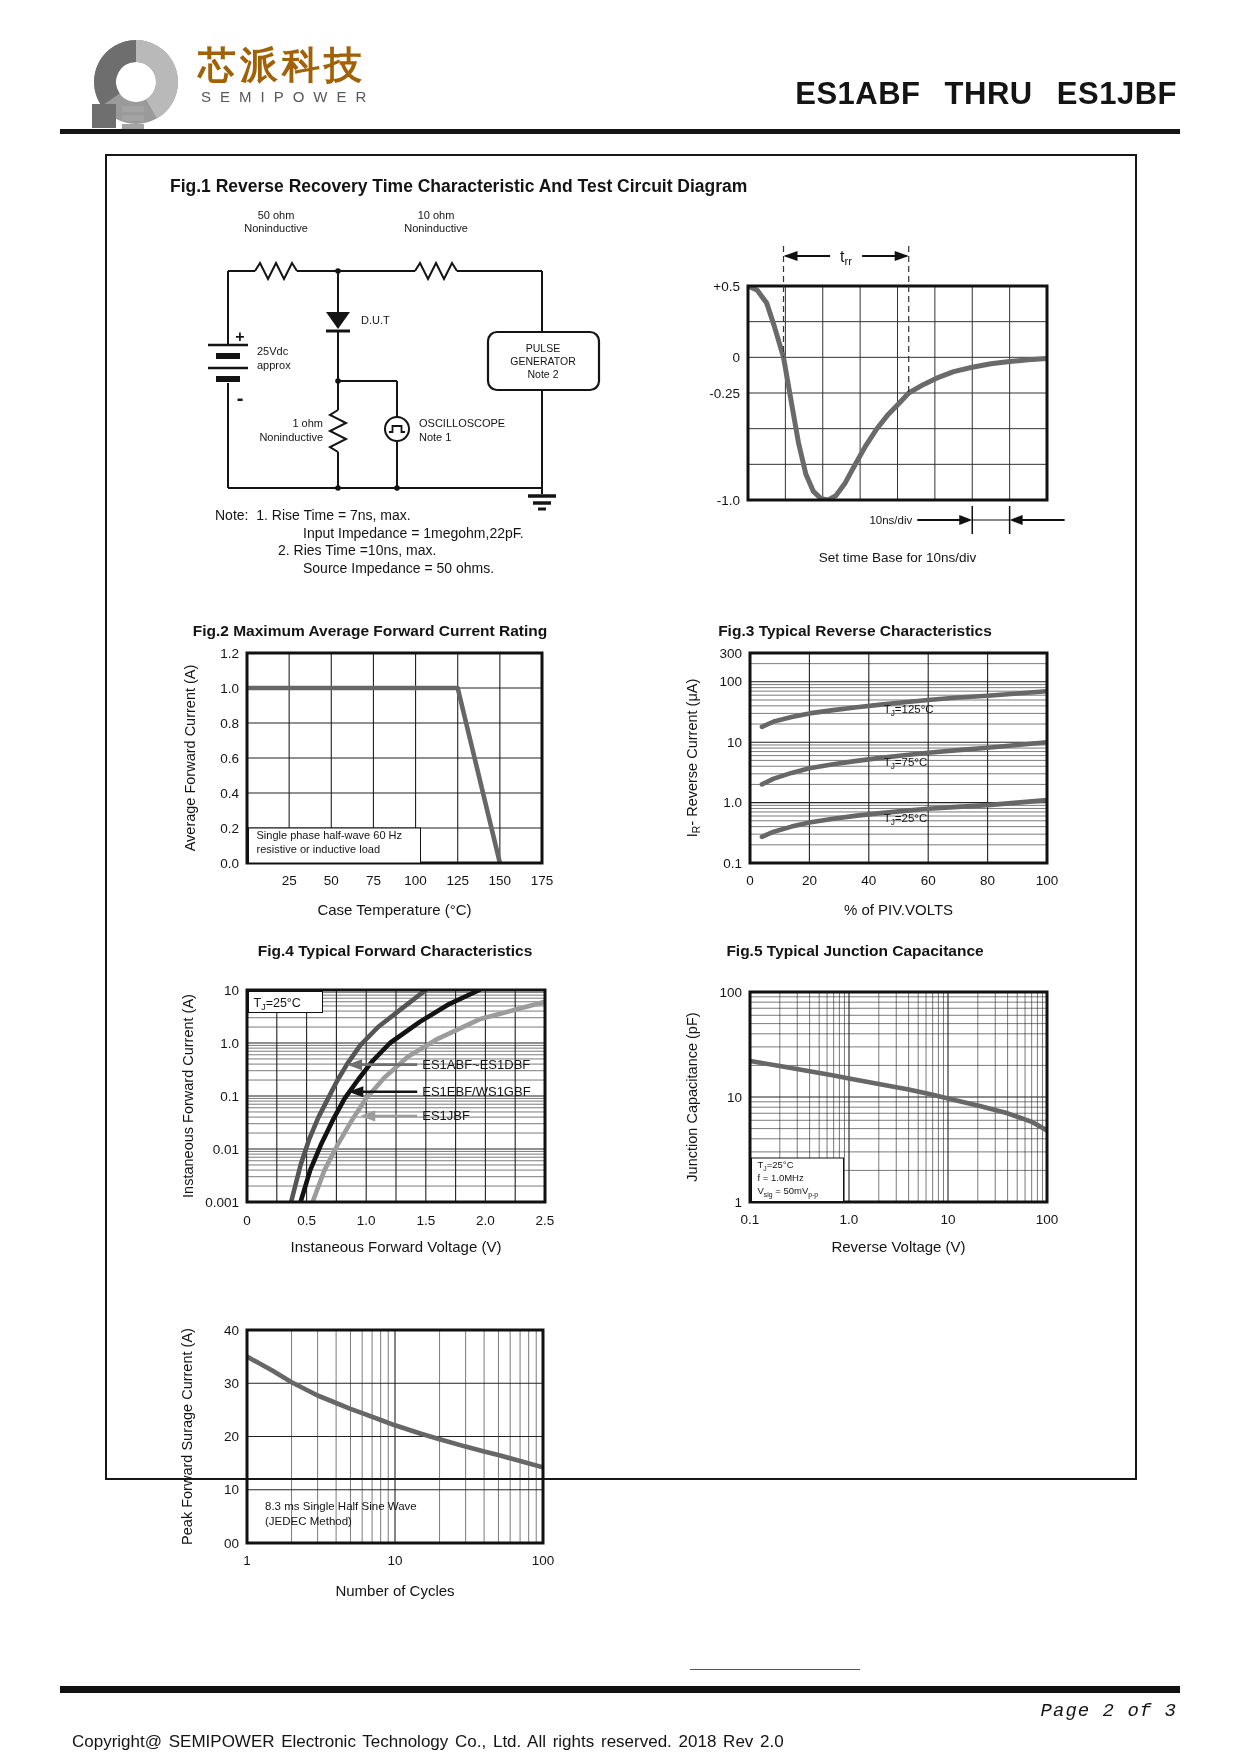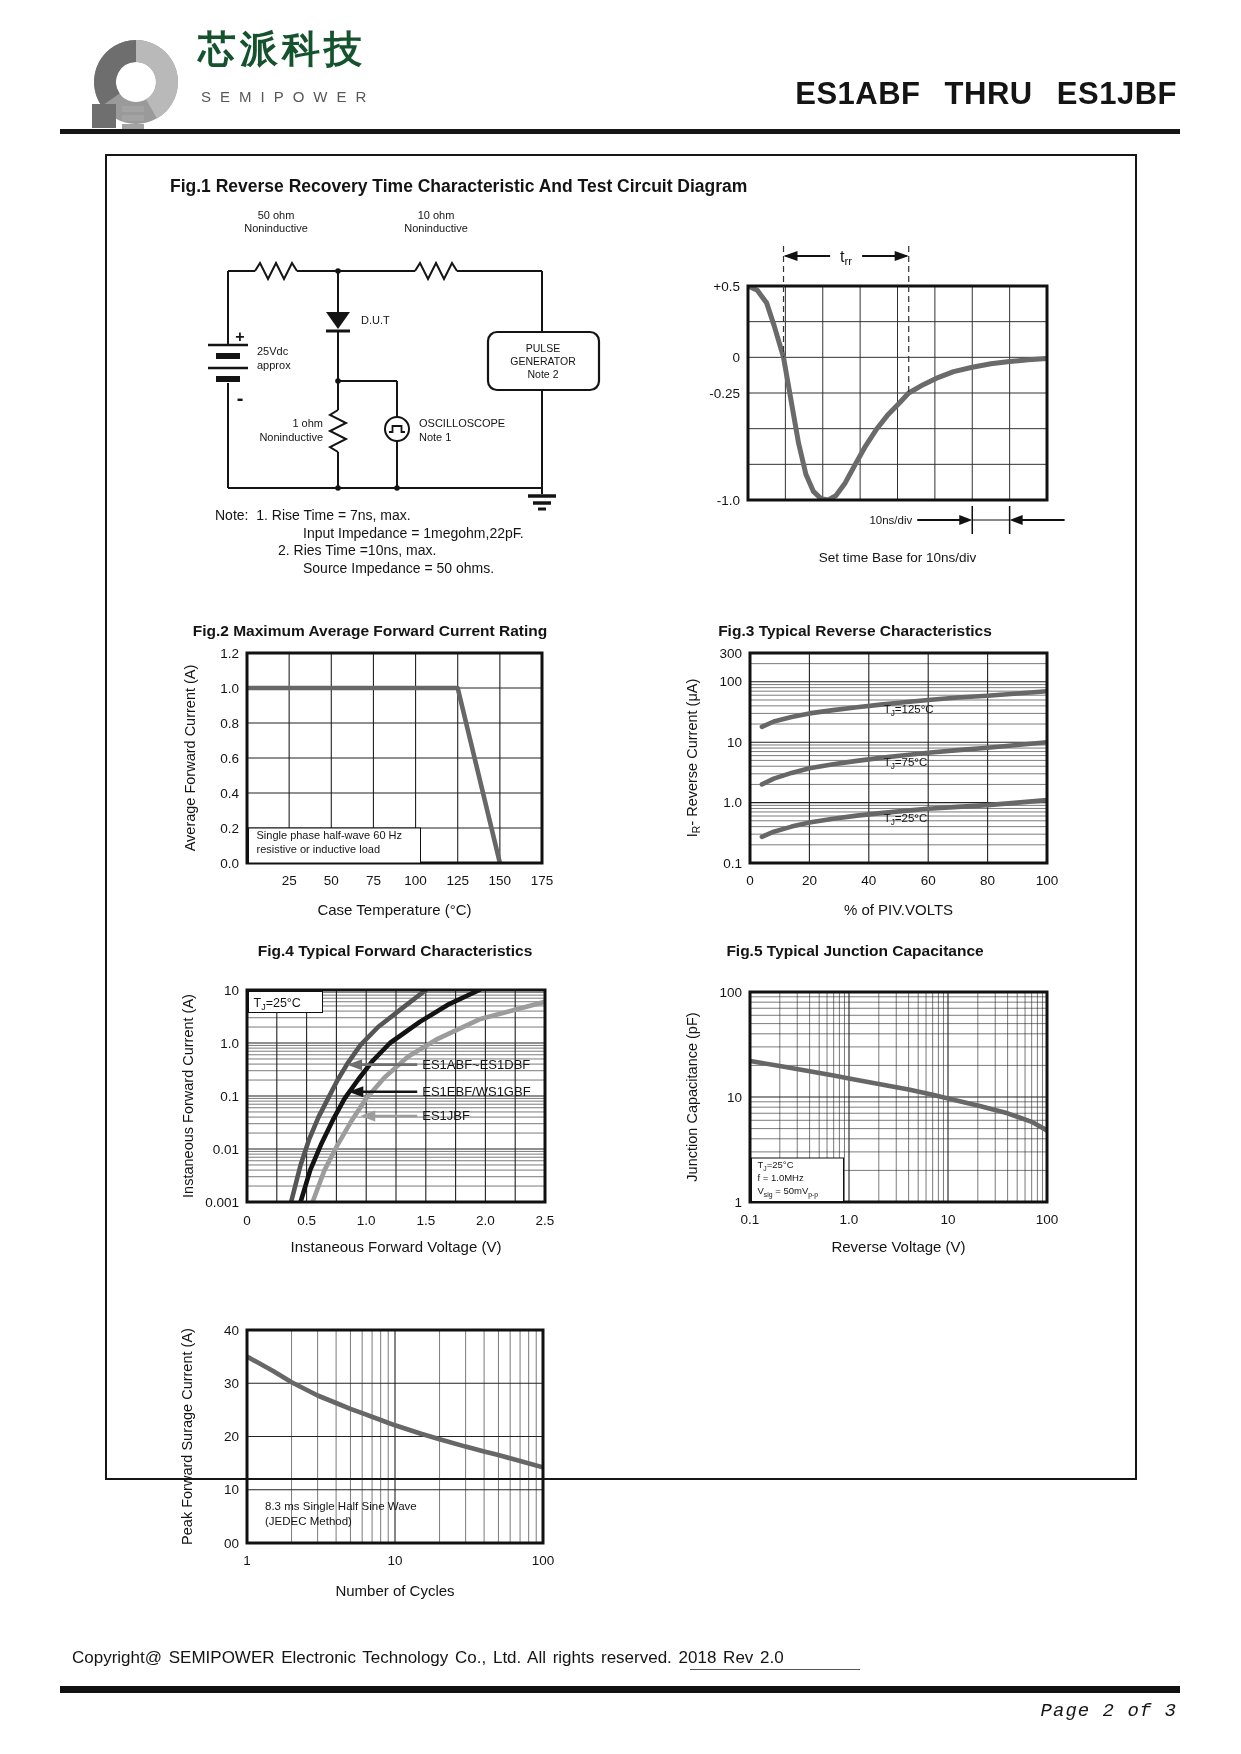--- a/index.html
+++ b/index.html
@@ -1,33 +1,33 @@
 <!DOCTYPE html>
 <html><head>
 <meta charset="utf-8">
 <style>
   html,body{margin:0;padding:0;background:#e8e8e8;}
   .page{position:relative;width:1241px;height:1754px;background:#fff;
         font-family:"Liberation Sans",sans-serif;color:#141414;overflow:hidden;margin:0 auto;}
   .abs{position:absolute;}
   svg.abs{position:absolute;}
   svg text{font-family:"Liberation Sans",sans-serif;fill:#141414;}
-  .logo-cn{position:absolute;left:198px;top:24px;font-size:38px;font-weight:bold;color:#14532d;letter-spacing:4px;}
+  .logo-cn{position:absolute;left:198px;top:40px;font-size:38px;font-weight:bold;color:#a16207;letter-spacing:4px;}
   .logo-en{position:absolute;left:201px;top:88px;font-size:15px;font-weight:normal;color:#585858;letter-spacing:9px;}
   .doc-title{position:absolute;right:64px;top:76px;font-size:31px;font-weight:bold;word-spacing:15px;letter-spacing:0.5px;}
   .hrule{position:absolute;left:60px;top:129px;width:1120px;height:5px;background:#161616;}
   .content-box{position:absolute;left:105px;top:154px;width:1028px;height:1322px;border:2px solid #161616;}
   .f1-title{position:absolute;left:170px;top:176px;width:700px;font-weight:bold;font-size:17.5px;}
   .fig-title{position:absolute;text-align:center;font-weight:bold;font-size:15.5px;}
   .notes{position:absolute;left:215px;top:507px;font-size:14px;line-height:17.5px;}
   .nl{white-space:pre;}
   .n1{margin-left:88px;} .n2{margin-left:63px;} .n3{margin-left:88px;}
   .foot-thin{position:absolute;left:690px;top:1669px;width:170px;height:1px;background:#555;}
   .foot-bar{position:absolute;left:60px;top:1686px;width:1120px;height:7px;background:#111;}
-  .copyright{position:absolute;left:72px;top:1648px;font-size:17px;word-spacing:2px;}
+  .copyright{position:absolute;left:72px;top:1732px;font-size:17px;word-spacing:2px;}
   .pageno{position:absolute;right:64px;top:1700px;font-size:19px;font-style:italic;
           font-family:Liberation Mono, monospace;letter-spacing:1px;}
 </style>
 </head>
 <body>
 
 <div class="page">
 
   <svg class="abs" style="left:84px;top:34px" width="108" height="102" viewBox="0 0 108 102">
     <path d="M52,6 a42,42 0 1,0 0.01,0 Z M52,28 a20,20 0 1,1 -0.01,0 Z" fill="#9a9a9a" fill-rule="evenodd"></path>

